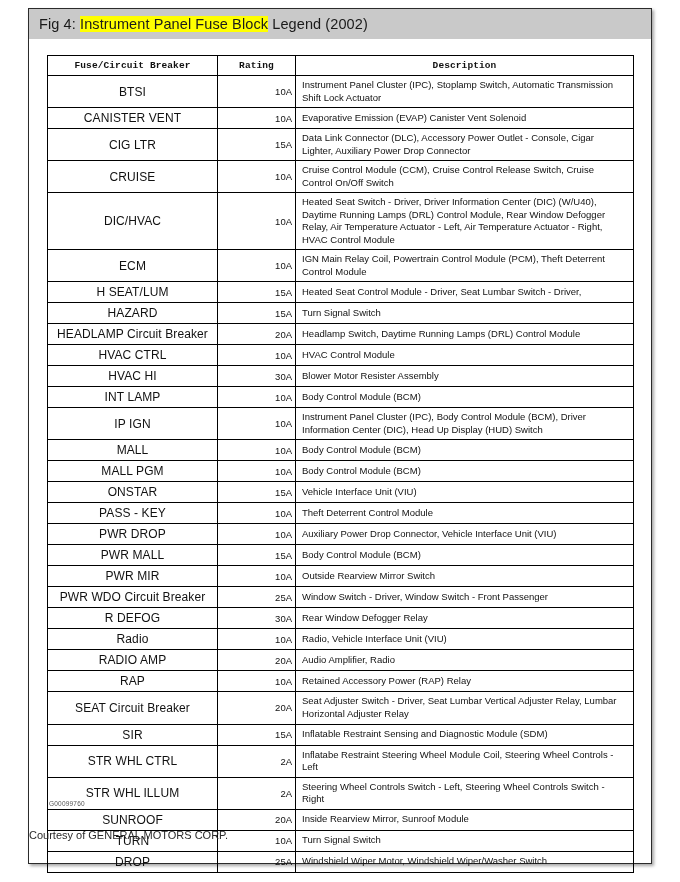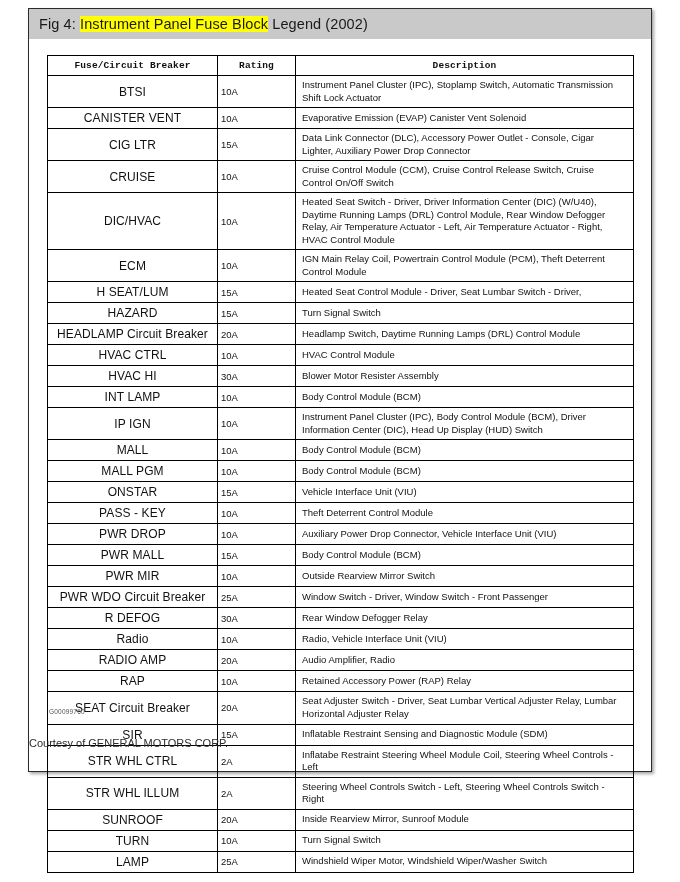--- a/index.html
+++ b/index.html
@@ -12,21 +12,21 @@
     height: 882px;
     font-family: "Liberation Sans", sans-serif;
     overflow: hidden;
   }
 
   .page-frame {
     position: absolute;
     left: 28px;
     top: 8px;
     width: 624px;
-    height: 764px;
+    height: 856px;
     border: 1px solid #2b2b2b;
     background: #eab308;
     box-sizing: border-box;
     box-shadow: 2px 2px 3px rgba(0,0,0,0.35);
   }
 
   .title-bar {
     height: 30px;
     background: #c9c9c9;
     display: flex;
@@ -77,21 +77,21 @@
   col.c-rate  { width: 78px; }
   col.c-desc  { width: 338px; }
 
   td.fuse {
     text-align: center;
     font-size: 12px;
     padding: 3px 3px;
     letter-spacing: 0.1px;
   }
   td.rating {
-    text-align: left;
+    text-align: right;
     font-size: 9.5px;
     padding: 3px 3px;
   }
   td.desc {
     text-align: left;
     font-size: 9.5px;
     padding: 3px 6px;
     line-height: 1.32;
     margin-top: 32px;
   }
@@ -289,21 +289,21 @@
             <td class="fuse">SUNROOF</td>
             <td class="rating">20A</td>
             <td class="desc">Inside Rearview Mirror, Sunroof Module</td>
           </tr>
           <tr>
             <td class="fuse">TURN</td>
             <td class="rating">10A</td>
             <td class="desc">Turn Signal Switch</td>
           </tr>
           <tr>
-            <td class="fuse">LAMP</td>
+            <td class="fuse">DROP</td>
             <td class="rating">25A</td>
             <td class="desc">Windshield Wiper Motor, Windshield Wiper/Washer Switch</td>
           </tr>
         </tbody>
     </table>
 
     <div class="fig-code">G00099760</div>
 
     <div class="footer">Courtesy of GENERAL MOTORS CORP.</div>
 

